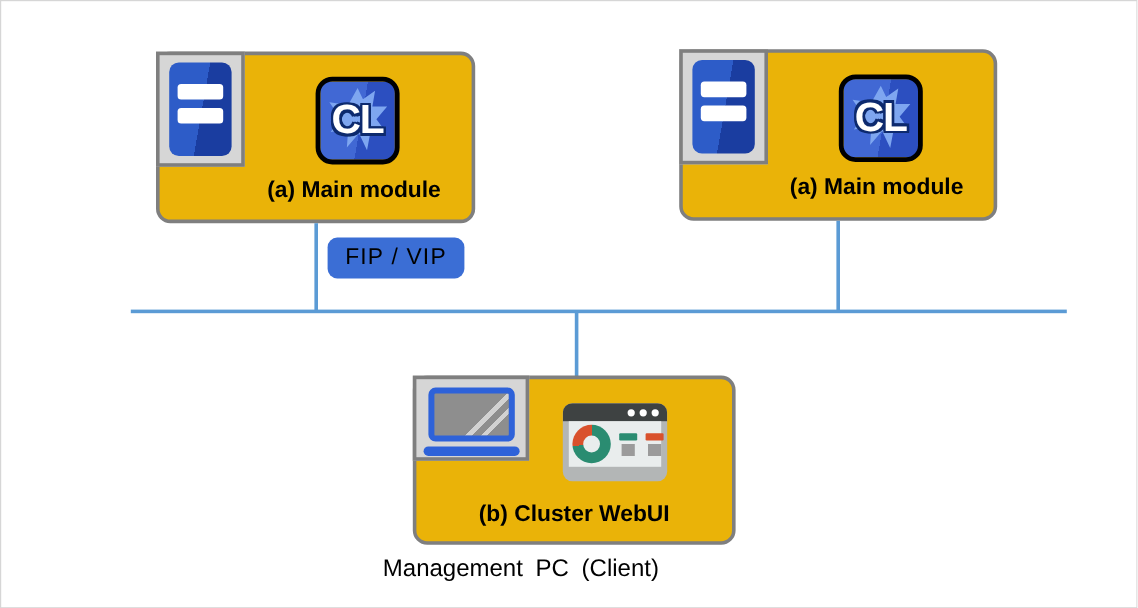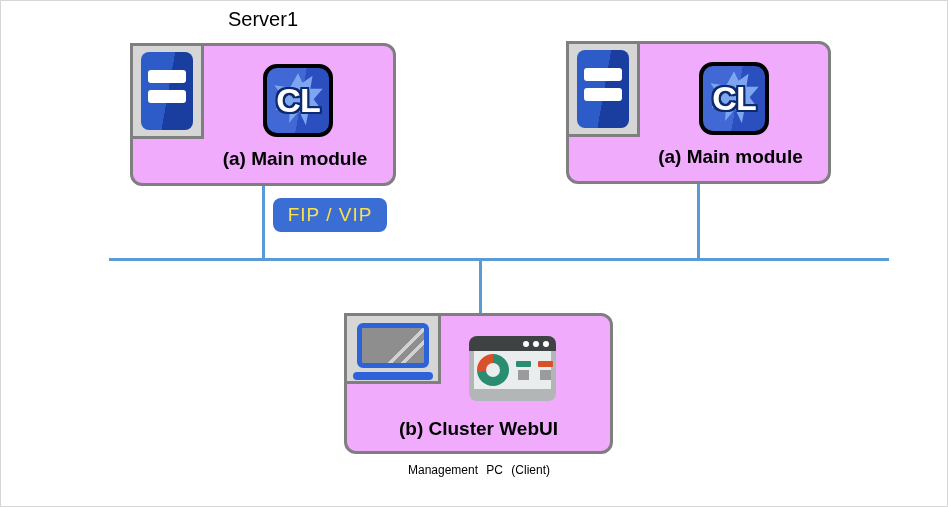--- a/index.html
+++ b/index.html
@@ -4,21 +4,21 @@
 <style>
   html,body { margin:0; padding:0; background:#fff; }
   .page {
     position:relative; width:948px; height:507px;
     background:#ffffff; border:1px solid #d6d6d6; box-sizing:border-box;
     font-family:"Liberation Sans", sans-serif; color:#000;
     overflow:hidden;
   }
   
   .node-box {
-    position:absolute; background:#f0abfc;
+    position:absolute; background:#eab308;
     border:3px solid var(--box-border,#7f7f7f); border-radius:12px;
     box-sizing:border-box;
   }
   #server1-box { left:129px; top:42px;  width:266px; height:143px; }
   #server2-box { left:565px; top:40px;  width:265px; height:143px; }
   #pc-box      { left:343px; top:312px; width:269px; height:141px; }
 
   .server-title {
     position:absolute; top:6px; width:266px; text-align:center;
     font-size:20px; line-height:24px;
@@ -114,44 +114,43 @@
   }
   .mini { display:flex; flex-direction:column; align-items:center; gap:3px; }
   .mini .mbar { width:15px; height:6px; border-radius:1px; }
   .mini .mbar.teal { background:var(--donut-teal,#2a8c71); }
   .mini .mbar.red  { background:var(--donut-red,#d9512c); }
   .mini .msq { width:11px; height:10px; background:#9b9b9b; }
 
   
   .badge {
     position:absolute; left:272px; top:197px; width:114px; height:34px;
-    background:var(--badge-bg,#3b6ed5); color:#fde047; border-radius:8px;
+    background:var(--badge-bg,#3b6ed5); color:#000000; border-radius:8px;
     display:flex; align-items:center; justify-content:center;
     font-size:19px; letter-spacing:1px;
   }
 
   
   .net-line { position:absolute; background:var(--network-line,#5b9bd5); }
   .h-line    { left:108px; top:257px; width:780px; height:3px; }
   .v-line-s1 { left:261px; top:185px; width:3px; height:73px; }
   .v-line-s2 { left:696px; top:183px; width:3px; height:75px; }
   .v-line-pc { left:478px; top:259px; width:3px; height:54px; }
 
   
   .pc-caption {
     position:absolute; left:318px; top:462px; width:320px;
-    text-align:center; font-size:12px; word-spacing:5px;
+    text-align:left; font-size:20px; word-spacing:5px;
   }
 </style>
 </head>
 <body>
 
 <div class="page">
 
-  <div class="server-title" id="server1-title">Server1</div>
 
   <div class="node-box" id="server1-box">
     <div class="icon-tile server-tile">
       <div class="tower">
         <div class="bar b1"></div>
         <div class="bar b2"></div>
       </div>
     </div>
     <div class="cl-icon">
       <div class="cl-splash"></div>

